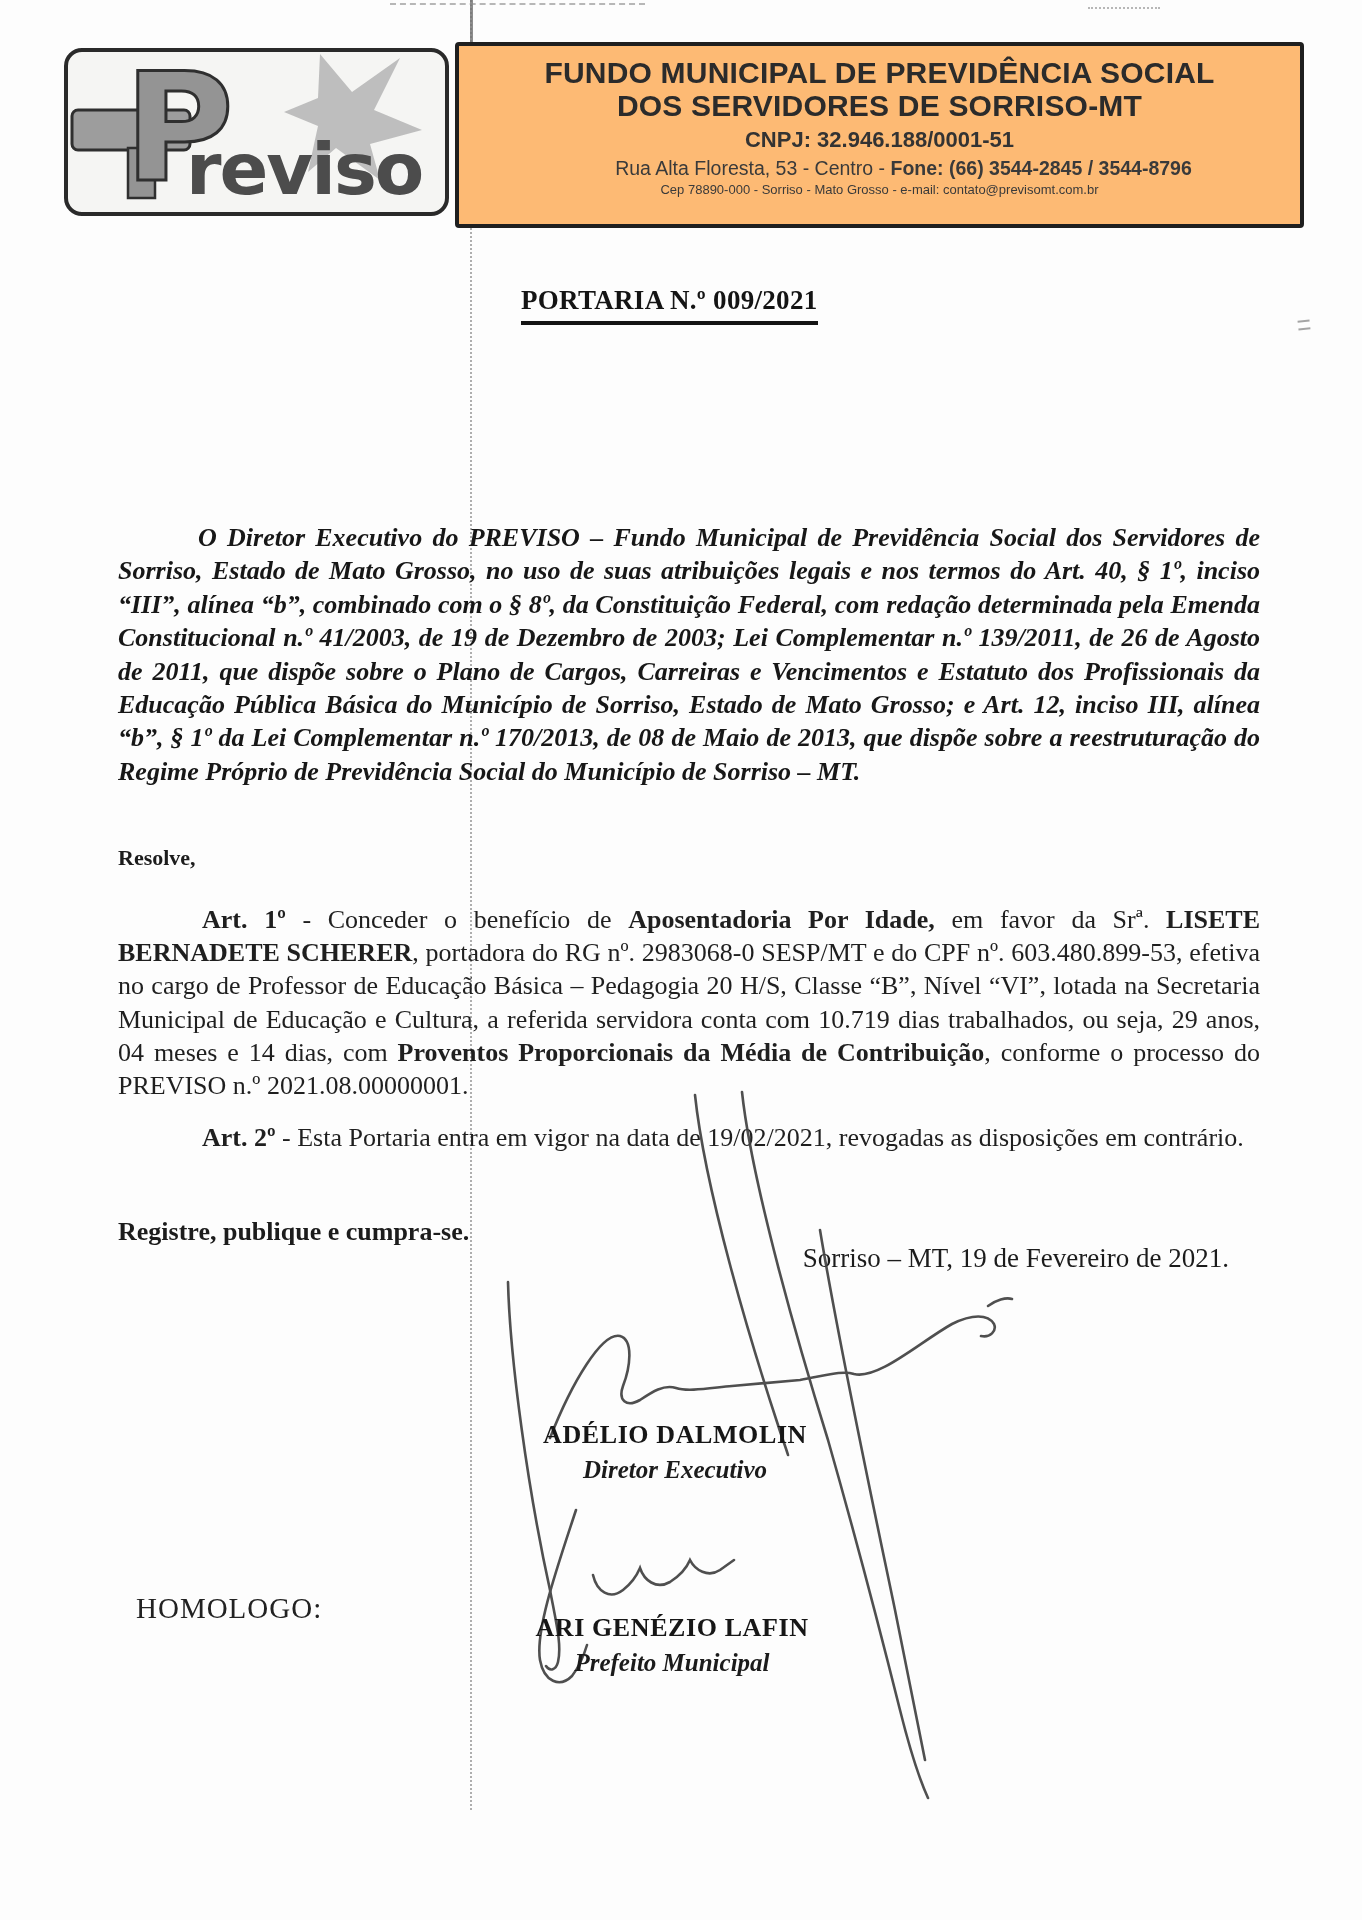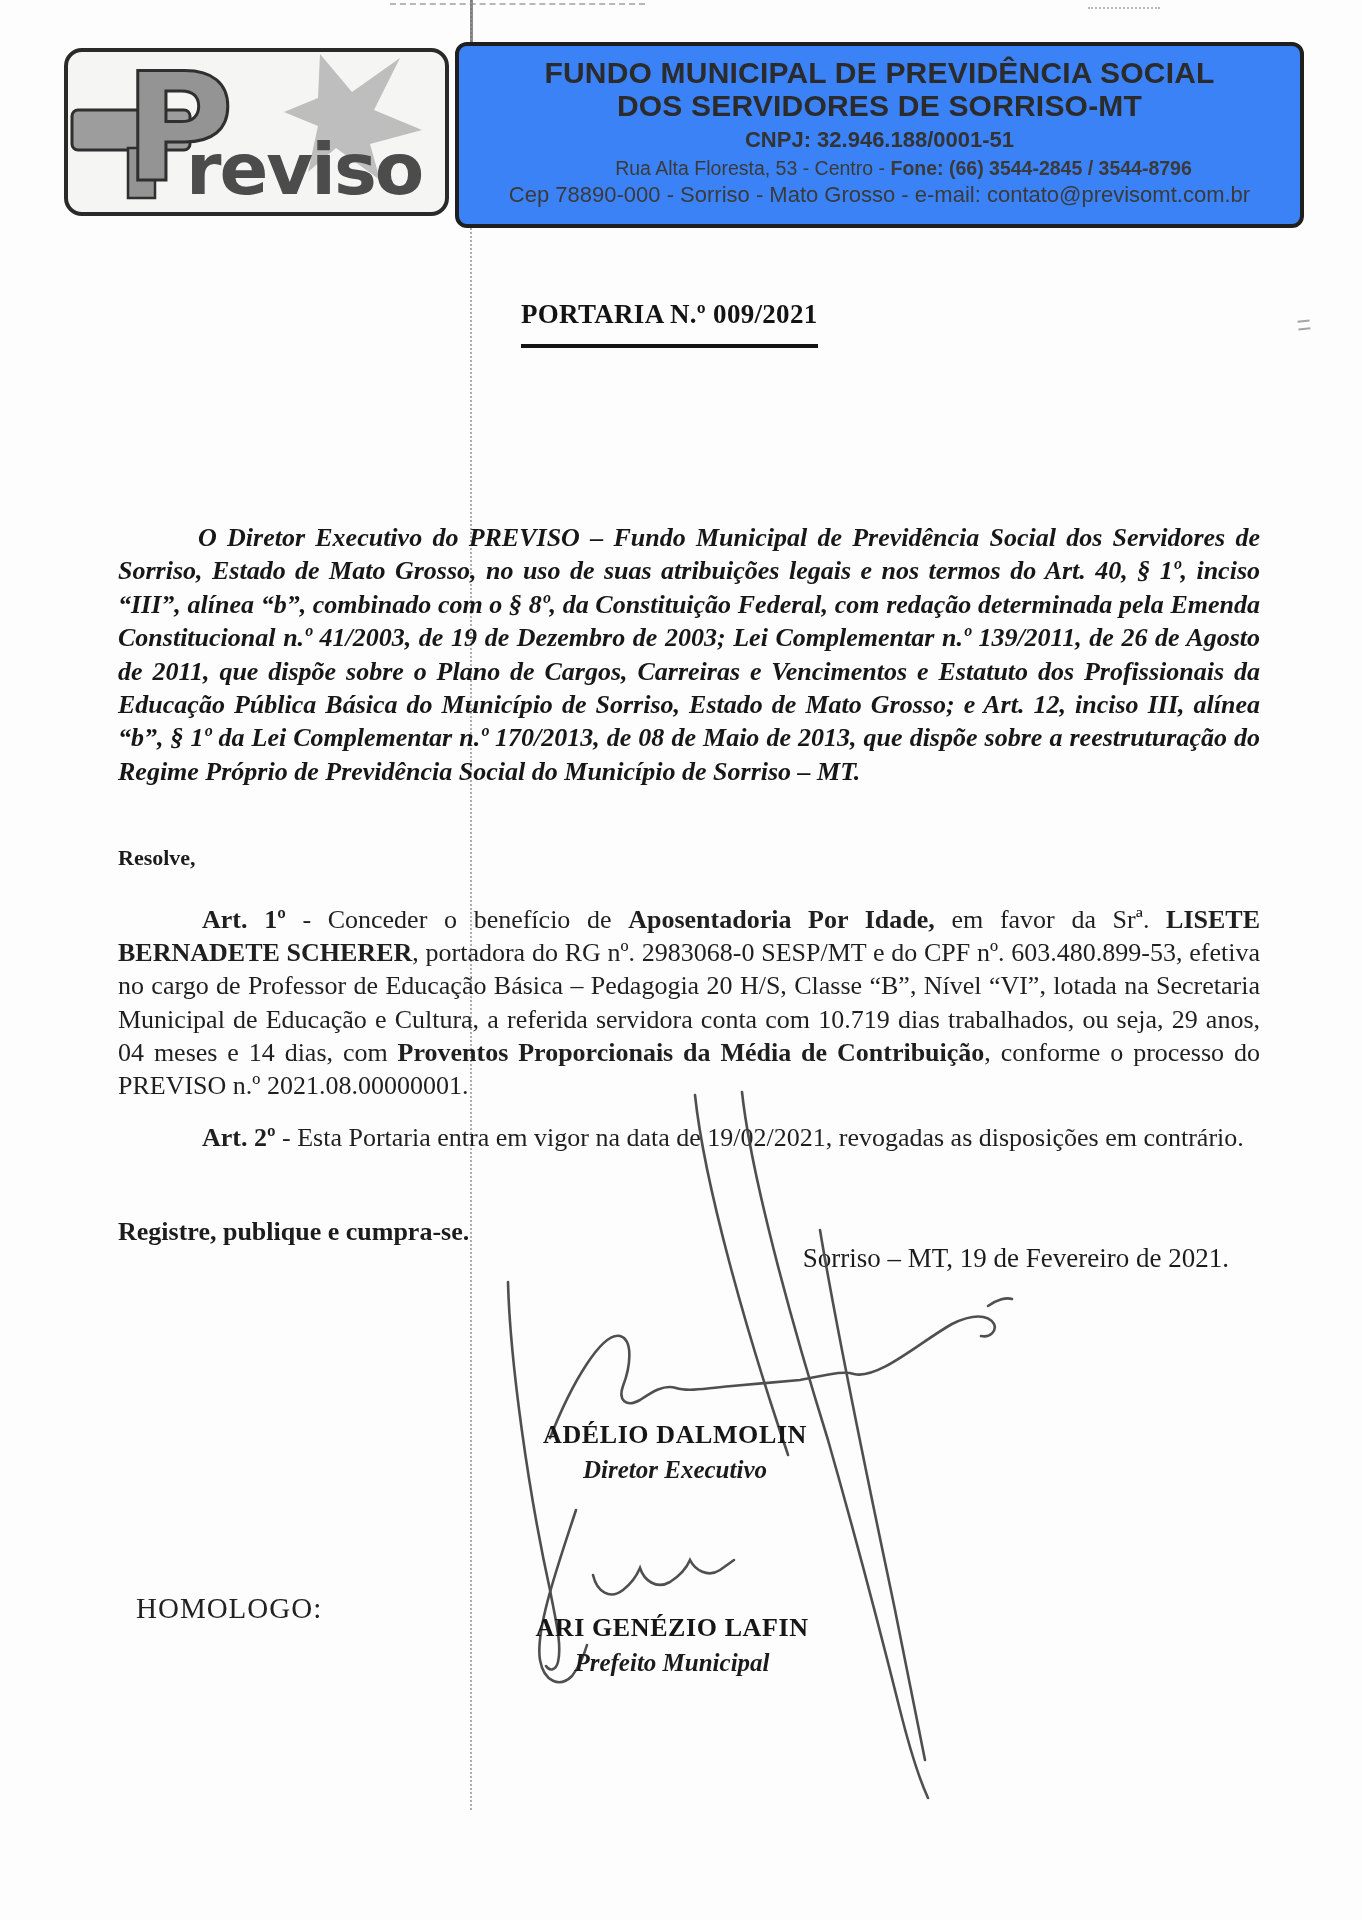--- a/index.html
+++ b/index.html
@@ -4,40 +4,40 @@
 <style>
   html,body{margin:0;padding:0;background:#e8e8e8;}
   .page{position:relative;width:1362px;height:1920px;margin:0 auto;background:#fdfdfd;
         overflow:hidden;font-family:"Liberation Serif",serif;color:#1c1c1c;}
   .abs{position:absolute;}
 
   
   .logo-box{left:64px;top:48px;width:377px;height:160px;border:4px solid #2a2a2a;
             border-radius:18px;background:#f5f5f3;overflow:hidden;}
   .header-box{left:455px;top:42px;width:841px;height:168px;border:4px solid #1f1f1f;
-              border-radius:12px;background:#3b82f6;text-align:center;
+              border-radius:4px;background:#fdba74;text-align:center;
               font-family:"Liberation Sans",sans-serif;color:#2b2b2b;padding-top:10px;
               box-sizing:content-box;}
   .hb-title{font-size:30px;font-weight:bold;line-height:33px;letter-spacing:0.2px;}
   .hb-cnpj{font-size:22px;font-weight:bold;margin-top:5px;color:#333;}
   .hb-addr{font-size:19.5px;margin-top:4px;color:#3a3a3a;margin-left:48px;}
   .hb-addr .b{font-weight:bold;}
-  .hb-addr2{font-size:22px;margin-top:2px;color:#3a3a3a;}
+  .hb-addr2{font-size:13px;margin-top:2px;color:#3a3a3a;}
 
   
   .fold-line{left:470px;top:0;height:1810px;width:0;border-left:2px dotted #9b9b9b;opacity:.8;}
   .fold-top{left:470px;top:0;height:46px;width:0;border-left:3px solid #6f6f6f;opacity:.8;}
   .noise1{left:390px;top:3px;width:255px;height:0;border-top:2px dashed #8a8a8a;opacity:.6;}
   .noise2{left:1088px;top:7px;width:72px;height:0;border-top:2px dotted #8a8a8a;opacity:.6;}
   .speck{left:1298px;top:320px;width:12px;height:6px;border-top:2px solid #6a6a6a;
          border-bottom:2px solid #6a6a6a;transform:rotate(-6deg);opacity:.6;}
 
   
-  .doc-title{left:521px;top:299px;font-size:27px;font-weight:bold;letter-spacing:.3px;
-             color:#141414;border-bottom:4px solid #141414;padding-bottom:14px;}
+  .doc-title{left:521px;top:285px;font-size:27px;font-weight:bold;letter-spacing:.3px;
+             color:#141414;border-bottom:4px solid #141414;padding-bottom:5px;}
   .epigraph{left:553px;top:357px;width:690px;font-size:26px;line-height:33.5px;
             font-style:italic;white-space:pre-line;color:#1b1b1b;}
   .preamble{left:118px;top:521px;width:1142px;font-size:26px;line-height:33.4px;
             font-weight:bold;font-style:italic;text-align:justify;text-indent:80px;color:#171717;}
   .resolve{left:118px;top:845px;font-size:22px;font-weight:bold;}
   .body-par{width:1142px;font-size:26px;line-height:33.2px;text-align:justify;
             text-indent:84px;color:#1f1f1f;}
   .art1{left:118px;top:903px;}
   .art2{left:118px;top:1121px;}
   .closing{left:118px;top:1217px;font-size:26px;font-weight:bold;}

